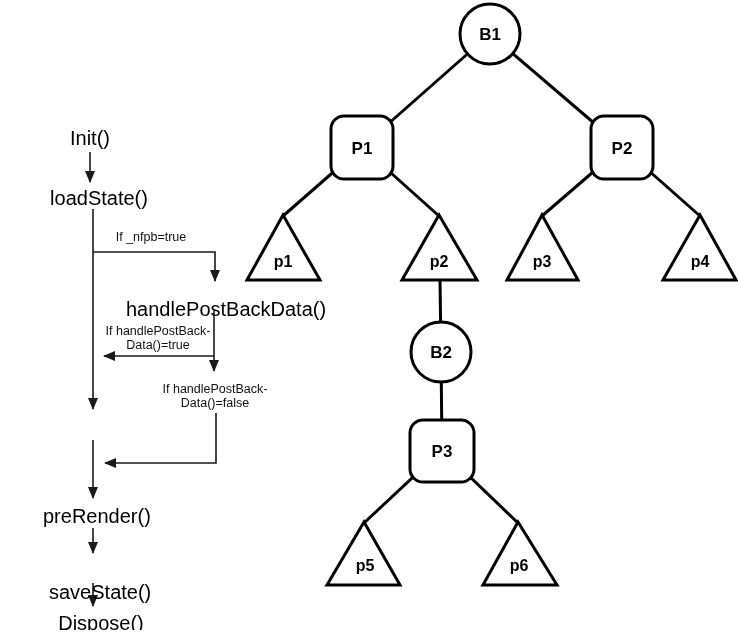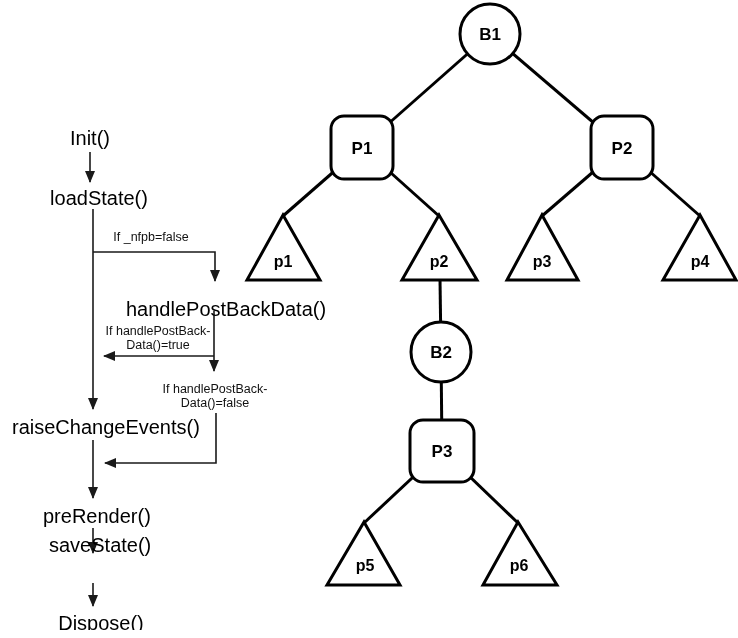--- a/index.html
+++ b/index.html
@@ -138,31 +138,30 @@
       <polygon class="tree-node" points="518,522 557,585 483,585"></polygon>
       <text class="node-label leaf-label" x="519" y="571">p6</text>
     </g>
   </svg>
 
 
   <div class="lbl step" style="left:40px; top:130px; width:100px;">Init()</div>
 
   <div class="lbl step" style="left:43px; top:190px; width:112px;">loadState()</div>
 
-  <div class="lbl cond" style="left:101px; top:230px; width:100px;">If _nfpb=false</div>
+  <div class="lbl cond" style="left:101px; top:230px; width:100px;">If _nfpb=true</div>
 
   <div class="lbl step" style="left:126px; top:301px; width:180px;">handlePostBackData()</div>
 
   <div class="lbl cond" style="left:97px; top:324px; width:122px;">If handlePostBack-
 Data()=true</div>
 
   <div class="lbl cond" style="left:154px; top:382px; width:122px;">If handlePostBack-
 Data()=false</div>
 
-  <div class="lbl step" style="left:12px; top:419px; width:160px;">raiseChangeEvents()</div>
 
   <div class="lbl step" style="left:43px; top:508px; width:100px;">preRender()</div>
 
-  <div class="lbl step" style="left:49px; top:537px; width:100px;">saveState()</div>
+  <div class="lbl step" style="left:49px; top:584px; width:100px;">saveState()</div>
 
   <div class="lbl step" style="left:51px; top:615px; width:100px;">Dispose()</div>
 
 </div>
 
 </body></html>

